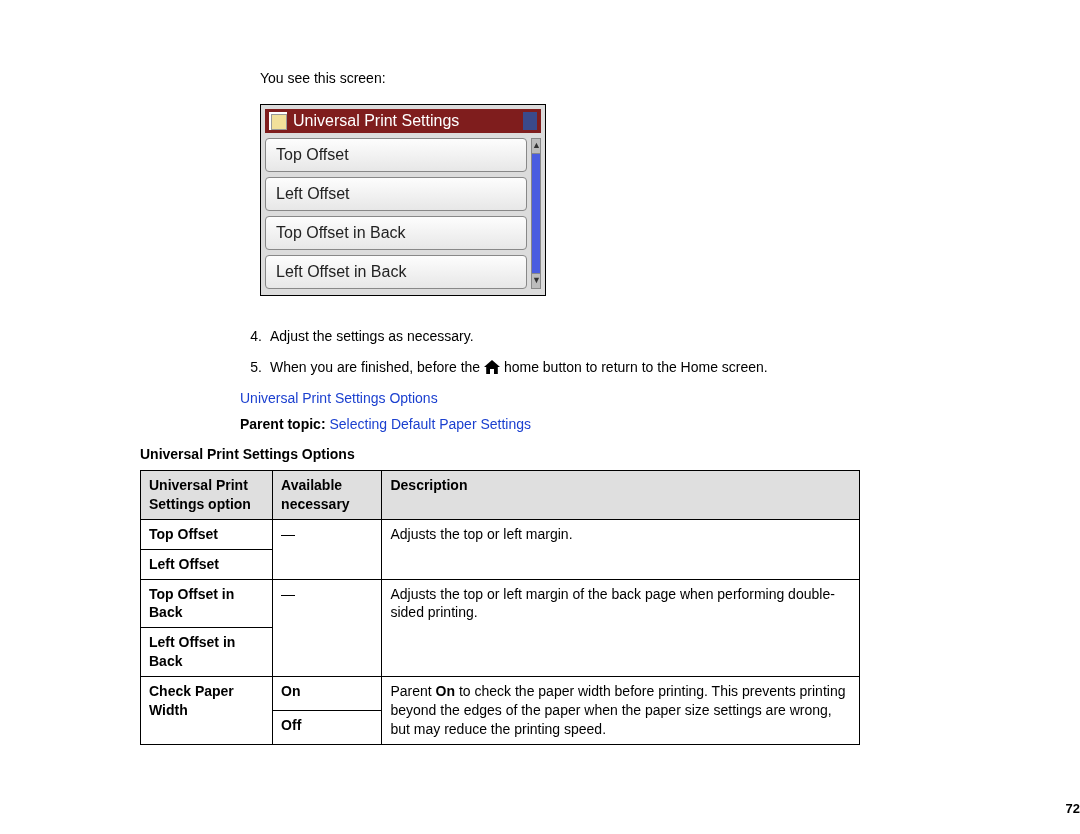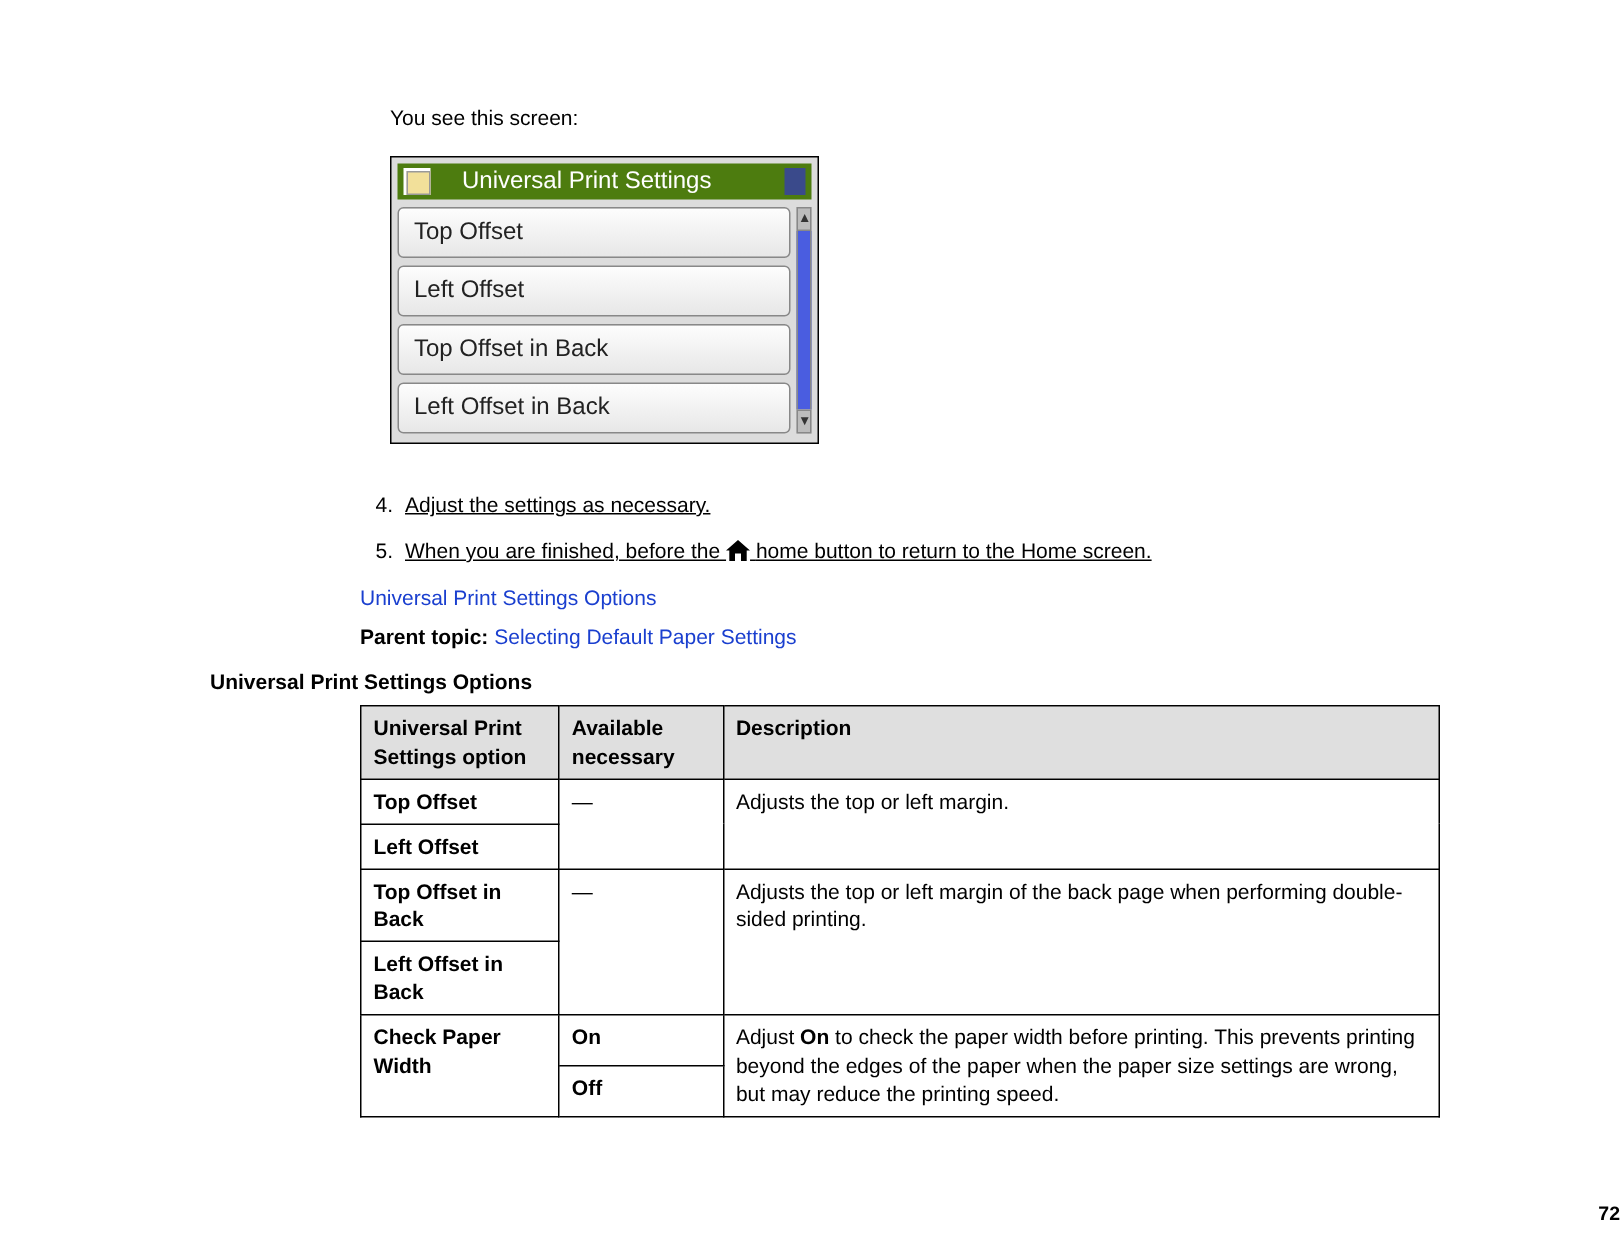--- a/index.html
+++ b/index.html
@@ -24,26 +24,25 @@
   .device-screen {
     margin-left: 120px;
     width: 286px;
     border: 1px solid #000;
     background: #dcdcdc;
     padding: 4px 4px 6px 4px;
     box-sizing: border-box;
     margin-bottom: 30px;
   }
   .device-title-bar {
-    background: #4d7c0f;
+    background: #7f1d1d;
     display: flex;
     align-items: center;
     padding: 3px 4px;
     margin-bottom: 5px;
-    gap: 15px;
   }
   .device-title-icon {
     width: 18px;
     height: 18px;
     background: #fff;
     margin-right: 6px;
     display: inline-block;
     position: relative;
   }
   .device-title-icon::before {
@@ -108,21 +107,20 @@
     margin-bottom: 10px;
     line-height: 1.5;
   }
   .ol-num {
     width: 22px;
     text-align: right;
     margin-right: 8px;
   }
   .ol-body {
     flex: 1;
-    text-decoration: underline;
   }
   .home-icon {
     display: inline-block;
     vertical-align: -2px;
   }
   .link {
     color: #1a3fcf;
   }
   .plain-indent {
     margin-left: 100px;
@@ -133,21 +131,20 @@
     font-weight: bold;
     margin: 14px 0 8px 0;
   }
   .body-text {
     margin-left: 100px;
     margin-bottom: 14px;
   }
   table.settings {
     border-collapse: collapse;
     width: 720px;
-    margin-left: 100px;
   }
   table.settings th, table.settings td {
     border: 1px solid #000;
     padding: 5px 8px;
     text-align: left;
     vertical-align: top;
     font-size: 14px;
     line-height: 1.35;
   }
   table.settings th {
@@ -241,21 +238,21 @@
       <td rowspan="2">—</td>
       <td rowspan="2">Adjusts the top or left margin of the back page when performing double-sided printing.</td>
     </tr>
     <tr>
       <td class="bold">Left Offset in Back</td>
     </tr>
     <tr>
       <td class="bold" rowspan="2">Check Paper Width</td>
       <td class="bold">On</td>
       <td rowspan="2">
-        <span>Adjust </span><span class="bold">On</span><span> to check the paper width before printing. This prevents printing beyond the edges of the paper when the paper size settings are wrong, but may reduce the printing speed.</span>
+        <span>Parent </span><span class="bold">On</span><span> to check the paper width before printing. This prevents printing beyond the edges of the paper when the paper size settings are wrong, but may reduce the printing speed.</span>
       </td>
     </tr>
     <tr>
       <td class="bold">Off</td>
     </tr>
   </tbody>
     </table>
 
   <div class="page-num">72</div>
 </div>

